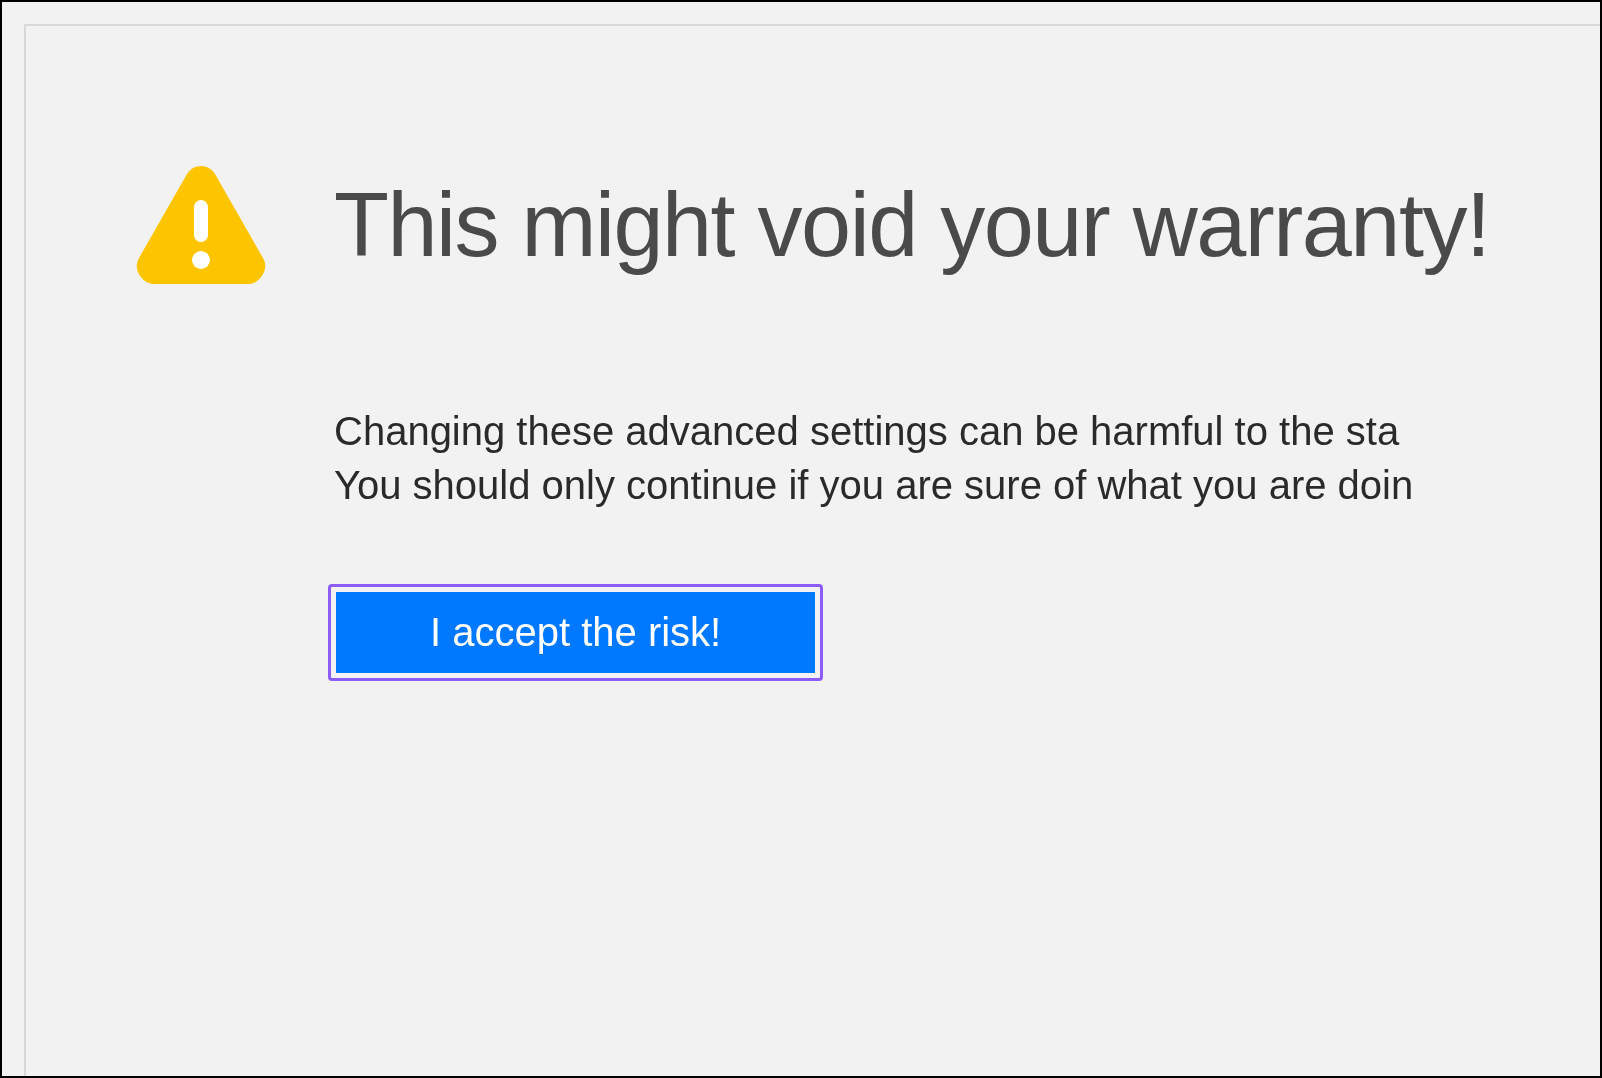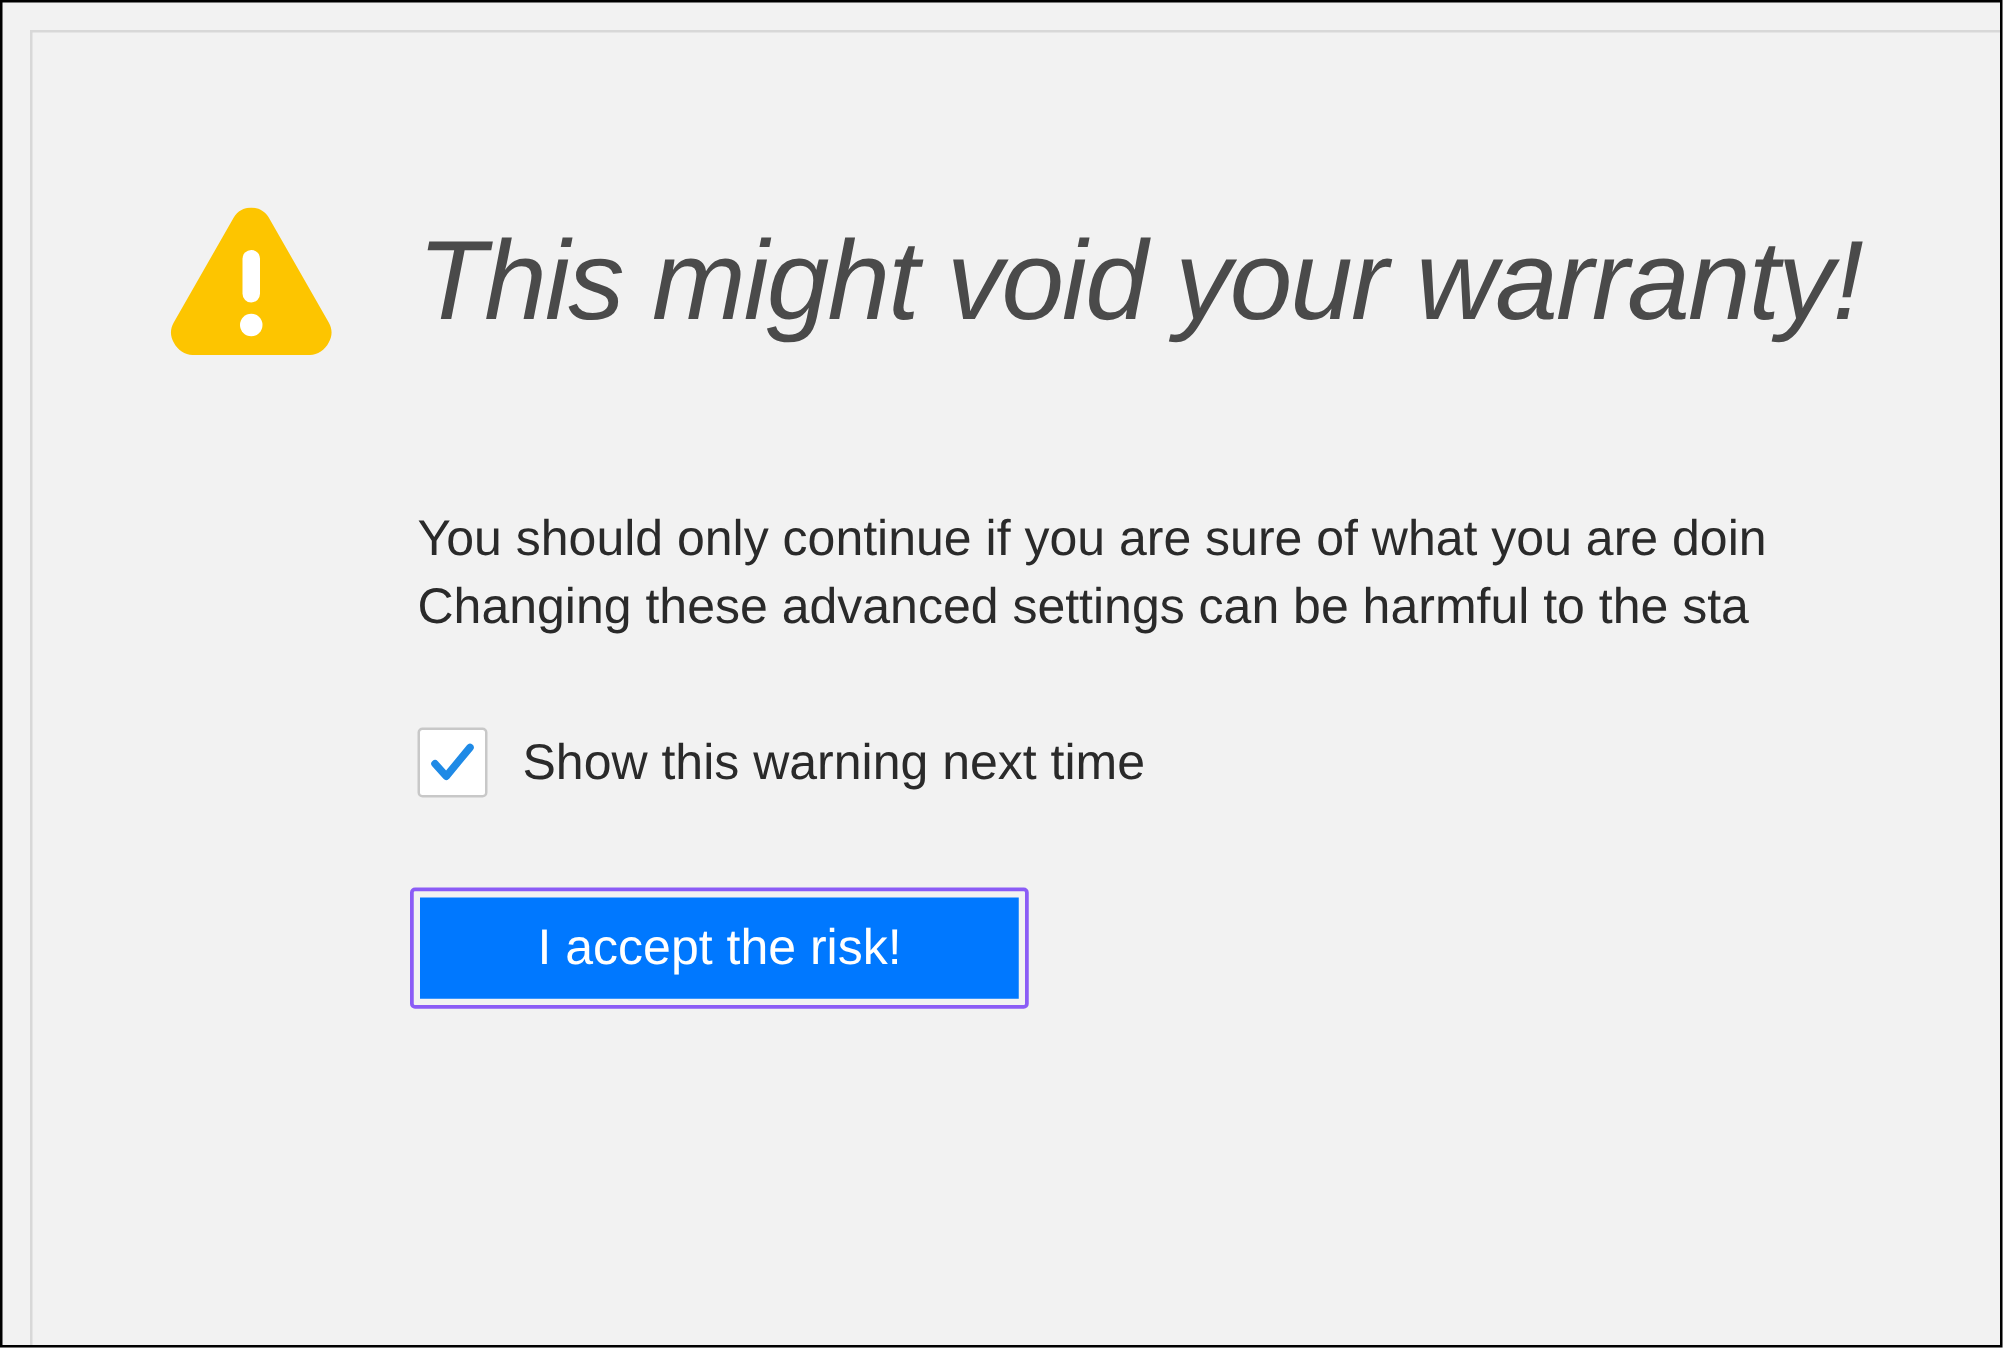--- a/index.html
+++ b/index.html
@@ -44,21 +44,20 @@
       height: 118px;
       flex-shrink: 0;
     }
     
     .title {
       font-size: 90px;
       font-weight: 200;
       color: #4a4a4a;
       letter-spacing: -1.5px;
       white-space: nowrap;
-      font-style: italic;
     }
     
     .body-text {
       margin-top: 120px;
       margin-left: 198px;
       font-size: 40px;
       color: #2a2a2a;
       line-height: 1.35;
       white-space: nowrap;
     }
@@ -138,31 +137,23 @@
                    L 51 8 
                    C 54 3 59 0 65 0 Z" fill="#fdc500"></path>
           <rect x="58" y="34" width="14" height="42" rx="7" fill="#ffffff"></rect>
           <circle cx="65" cy="94" r="9" fill="#ffffff"></circle>
         </svg>
       </span>
       <h1 class="title">This might void your warranty!</h1>
     </div>
     
     <div class="body-text">
+      <span class="body-line">Changing these advanced settings can be harmful to the sta</span>
       <span class="body-line">You should only continue if you are sure of what you are doin</span>
-      <span class="body-line">Changing these advanced settings can be harmful to the sta</span>
     </div>
     
-    <div class="checkbox-row">
-      <div class="checkbox">
-        <svg viewBox="0 0 40 40">
-          <path d="M 6 21 L 15 31 L 34 8" stroke="#1f8ae6" stroke-width="6" fill="none" stroke-linecap="round" stroke-linejoin="round"></path>
-        </svg>
-      </div>
-      <label class="checkbox-label">Show this warning next time</label>
-    </div>
     
     <div class="button-wrapper">
       <button class="accept-button">I accept the risk!</button>
     </div>
     
   </div>
 </div>
 
 </body></html>

